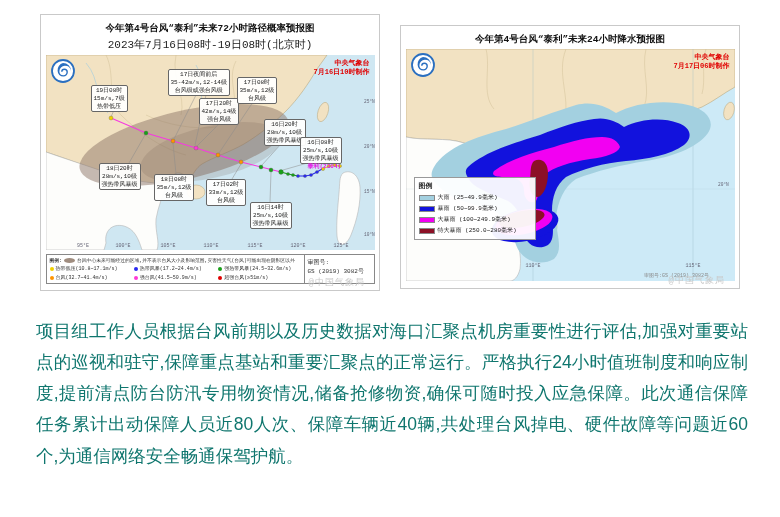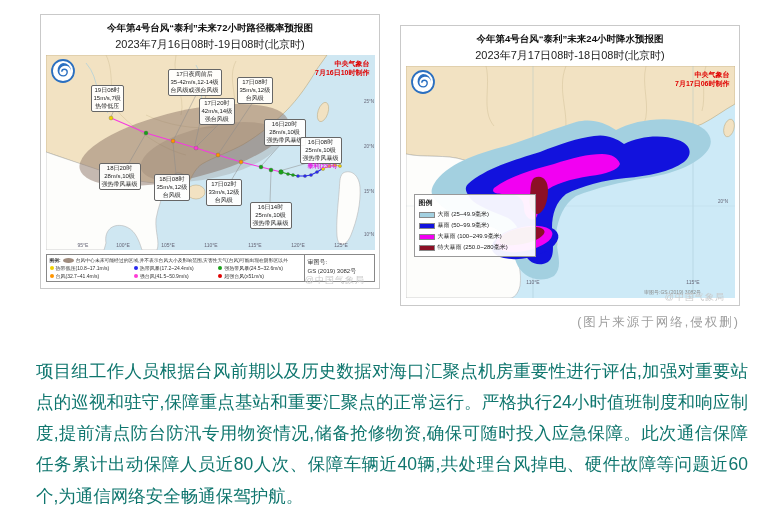--- a/index.html
+++ b/index.html
@@ -2,21 +2,21 @@
 <html><head>
 <meta charset="utf-8">
 <style>
   * { margin:0; padding:0; box-sizing:border-box; }
   html,body { background:#fff; }
   body {
     width:780px; height:517px; overflow:hidden;
     font-family:"Liberation Sans", sans-serif; color:#141414;
   }
   .page { padding:14px 40px 0 40px; }
-  .figs { display:flex; gap:20px; align-items:flex-start; }
+  .figs { display:flex; gap:20px; align-items:flex-start;font-family:Liberation Mono, monospace; }
   .fig { width:345px; border:1px solid #c9c9c9; background:#fff; position:relative; }
   .fig.right { margin-top:11px; }
   .fig-titles { text-align:center; padding-top:7px; }
   .t1 { font-size:9.5px; font-weight:700; color:#111; }
   .t2 { font-size:11px; color:#222; margin-top:2px; }
   .map-area { position:relative; width:329px; margin:3px auto 0; }
   .map-area svg { display:block; }
   .logo { position:absolute; top:4px; left:5px; width:24px; height:24px; }
   .agency { position:absolute; top:4px; right:5px; text-align:right; color:#e00000;
             font-weight:700; font-size:7px; line-height:1.35; white-space:nowrap; }
@@ -241,21 +241,20 @@
           <div>审图号:</div>
           <div>GS (2019) 3082号</div>
         </div>
       </div>
       <div class="wm">@中国气象局</div>
     </div>
 
     <div class="fig right">
       <div class="fig-titles">
         <div class="t1">今年第4号台风“泰利”未来24小时降水预报图</div>
-        <div class="t2">2023年7月17日08时-18日08时(北京时)</div>
       </div>
       <div class="map-area" style="margin-bottom:7px">
         <svg width="329" height="232" viewBox="0 0 329 232">
           <rect width="329" height="232" fill="#cdeaf7"></rect>
 
           <path d="M0,0 H329 V38 C318,44 308,52 296,58 C282,64 268,62 254,68 C240,74 228,72 214,80 C202,86 190,92 178,96 C166,100 155,104 148,110 C141,116 138,124 136,132 C134,142 132,152 127,156 C121,152 118,142 118,132 C118,122 112,114 102,110 C88,104 72,100 58,94 C40,88 18,92 0,88 Z" fill="#f2e2c2" stroke="#b9a77d" stroke-width="0.6"></path>
           <path d="M80,0 C85,20 75,45 88,60 M160,0 C150,25 165,50 158,70 M240,0 C235,20 245,40 238,58 M300,0 C295,15 300,30 296,45" stroke="#cbb98f" stroke-width="0.5" fill="none" opacity="0.8"></path>
 
           <path d="M0,88 C18,92 40,88 58,94 C72,100 88,104 102,110 C112,114 118,122 118,132 C110,136 100,134 94,140 C90,152 96,166 104,178 C112,190 116,206 114,220 C112,228 108,232 104,232 L0,232 Z" fill="#fdfdfb" stroke="#b5b5b5" stroke-width="0.6"></path>
           <ellipse cx="124" cy="178" rx="27" ry="17" fill="#f2e2c2" stroke="#b9a77d" stroke-width="0.5"></ellipse>
@@ -313,16 +312,15 @@
           <div class="rleg-row">
               <span class="swatch" style="background: rgb(140, 16, 38);"></span>
               <span>特大暴雨 (250.0~280毫米)</span>
             </div>
         </div>
       </div>
       <div class="wm">@中国气象局</div>
     </div>
   </div>
 
-  <div class="caption">(图片来源于网络,侵权删)</div>
 
   <p class="article">项目组工作人员根据台风前期以及历史数据对海口汇聚点机房重要性进行评估,加强对重要站点的巡视和驻守,保障重点基站和重要汇聚点的正常运行。严格执行24小时值班制度和响应制度,提前清点防台防汛专用物资情况,储备抢修物资,确保可随时投入应急保障。此次通信保障任务累计出动保障人员近80人次、保障车辆近40辆,共处理台风掉电、硬件故障等问题近60个,为通信网络安全畅通保驾护航。</p>
 </div>
 
 </body></html>

